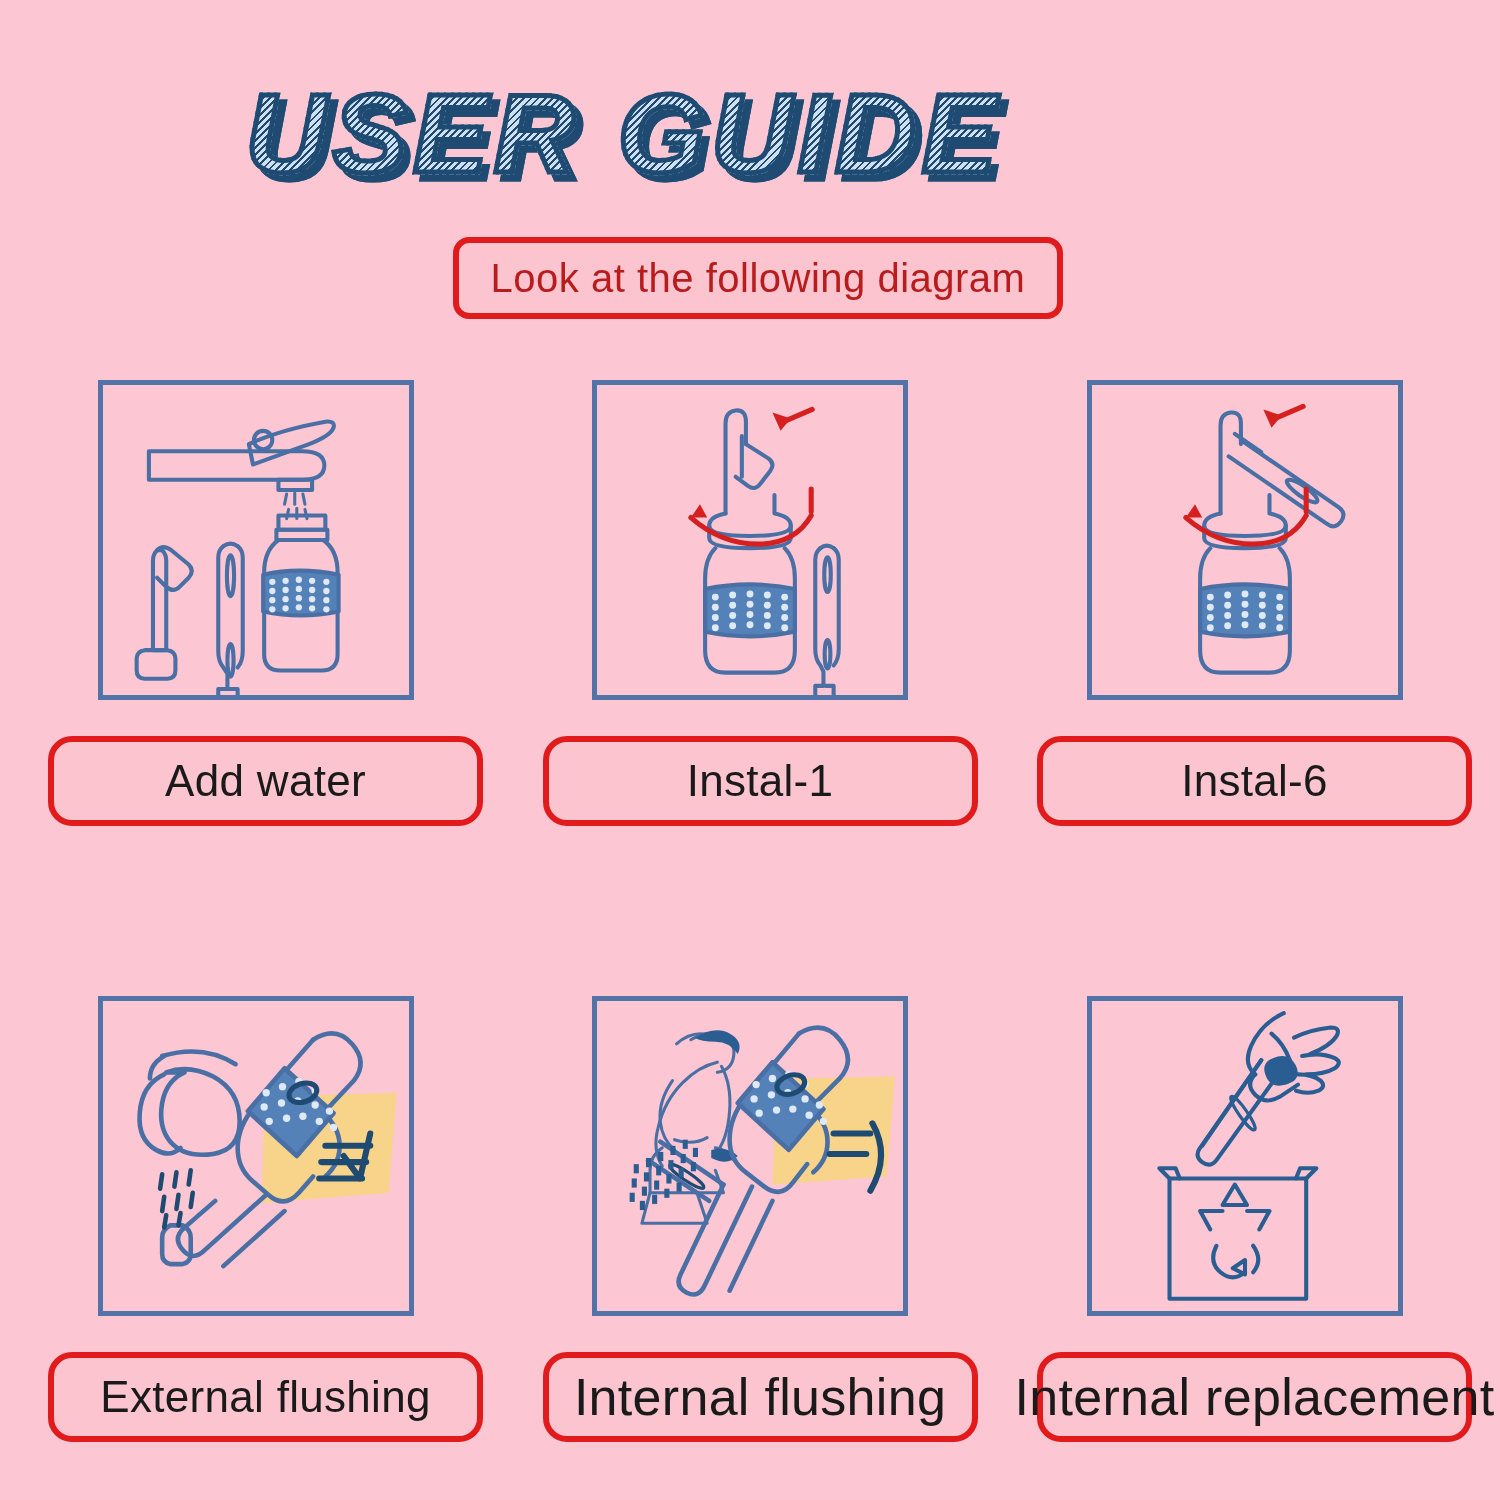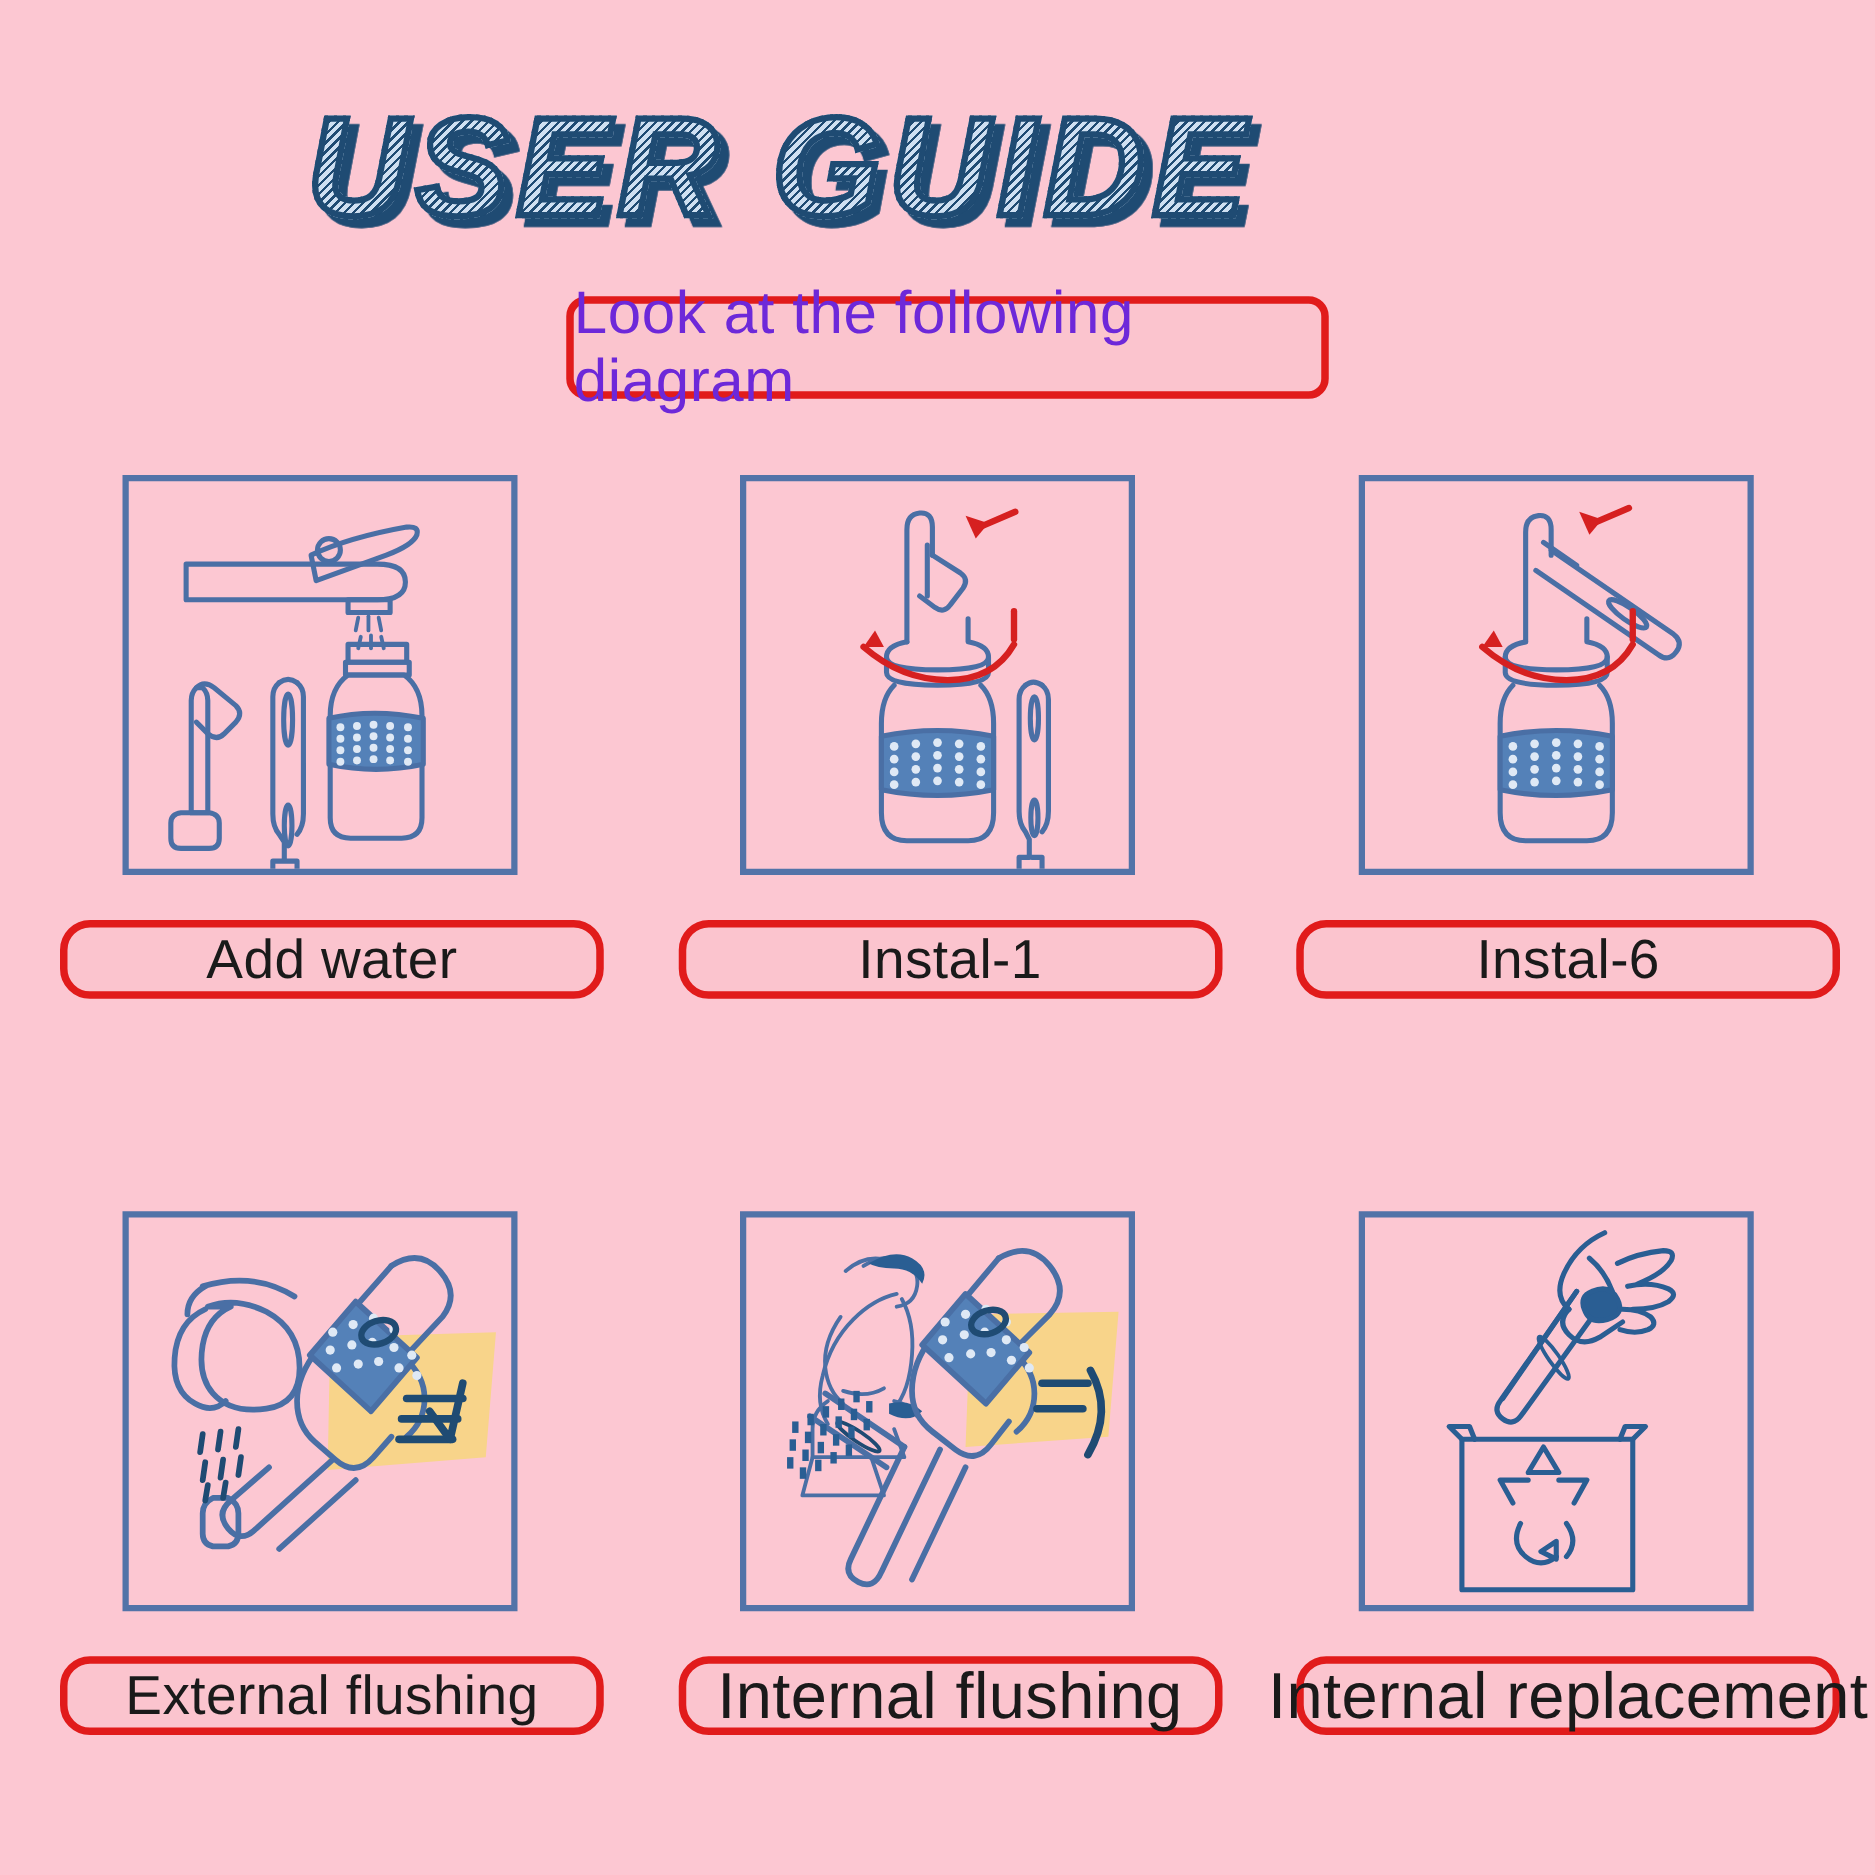--- a/index.html
+++ b/index.html
@@ -39,21 +39,21 @@
     position:absolute;
     left:453px;top:237px;
     width:610px;height:82px;
     box-sizing:border-box;
     border:6px solid #e11b1b;
     border-radius:16px;
     background:#fbc4ce;
     display:flex;align-items:center;justify-content:center;
   }
   .subtitle-pill span{
-    font-size:48px;color:#6d28d9;letter-spacing:.5px;
+    font-size:40px;color:#b91c1c;letter-spacing:.5px;
   }
 
   
   .grid{
     position:absolute;left:0;top:380px;width:1500px;
   }
   .row{
     display:flex;
     justify-content:space-between;
     padding:0 28px;
@@ -67,21 +67,21 @@
     margin:0 auto;
     box-sizing:border-box;
     border:5px solid #5273a8;
     position:relative;
     background:transparent;
   }
   .panel svg{display:block;width:100%;height:100%;}
 
   .label{
     margin-top:36px;
-    height:63px;
+    height:90px;
     box-sizing:border-box;
     border:6px solid #e11b1b;
     border-radius:24px;
     background:#fbc4ce;
     display:flex;align-items:center;justify-content:center;margin-left:20px;
   }
   .label span{
     font-size:44px;color:#1a1a1a;letter-spacing:.3px;white-space:nowrap;
   }
   .label.tight span{font-size:52px;}

